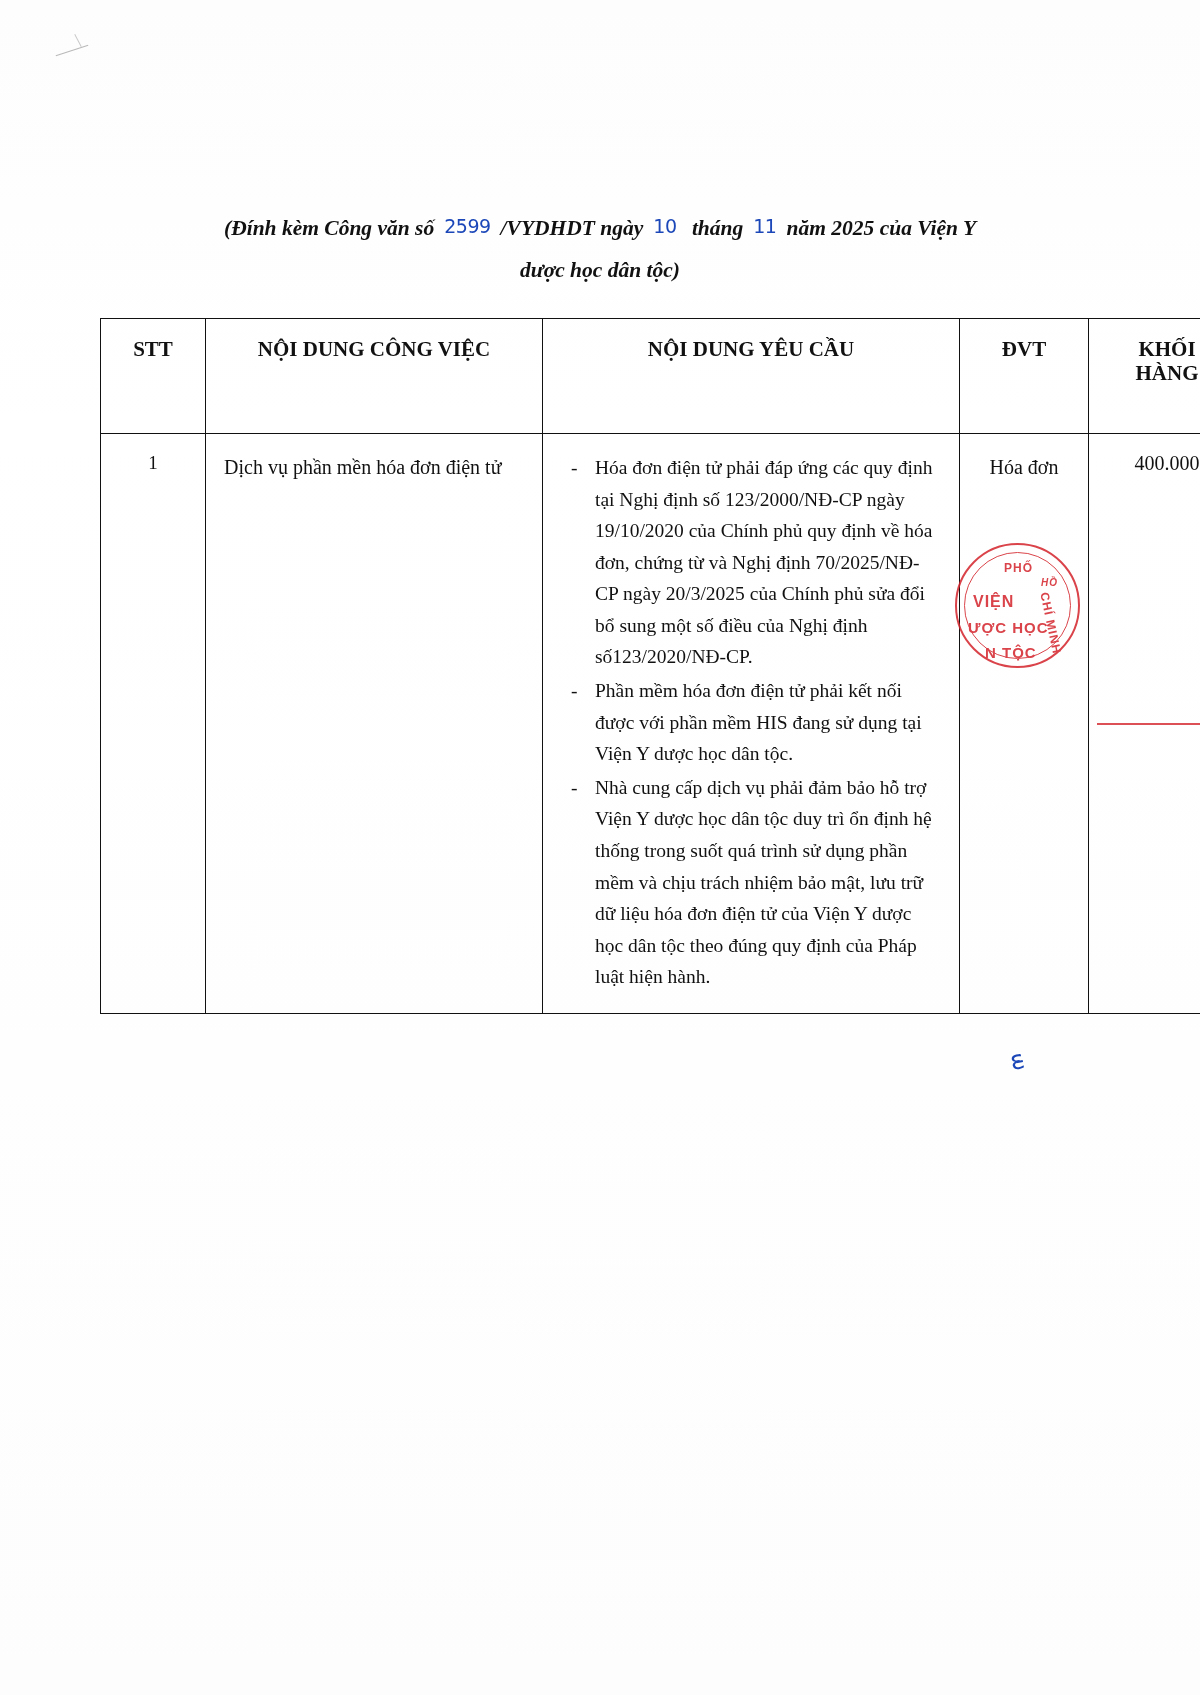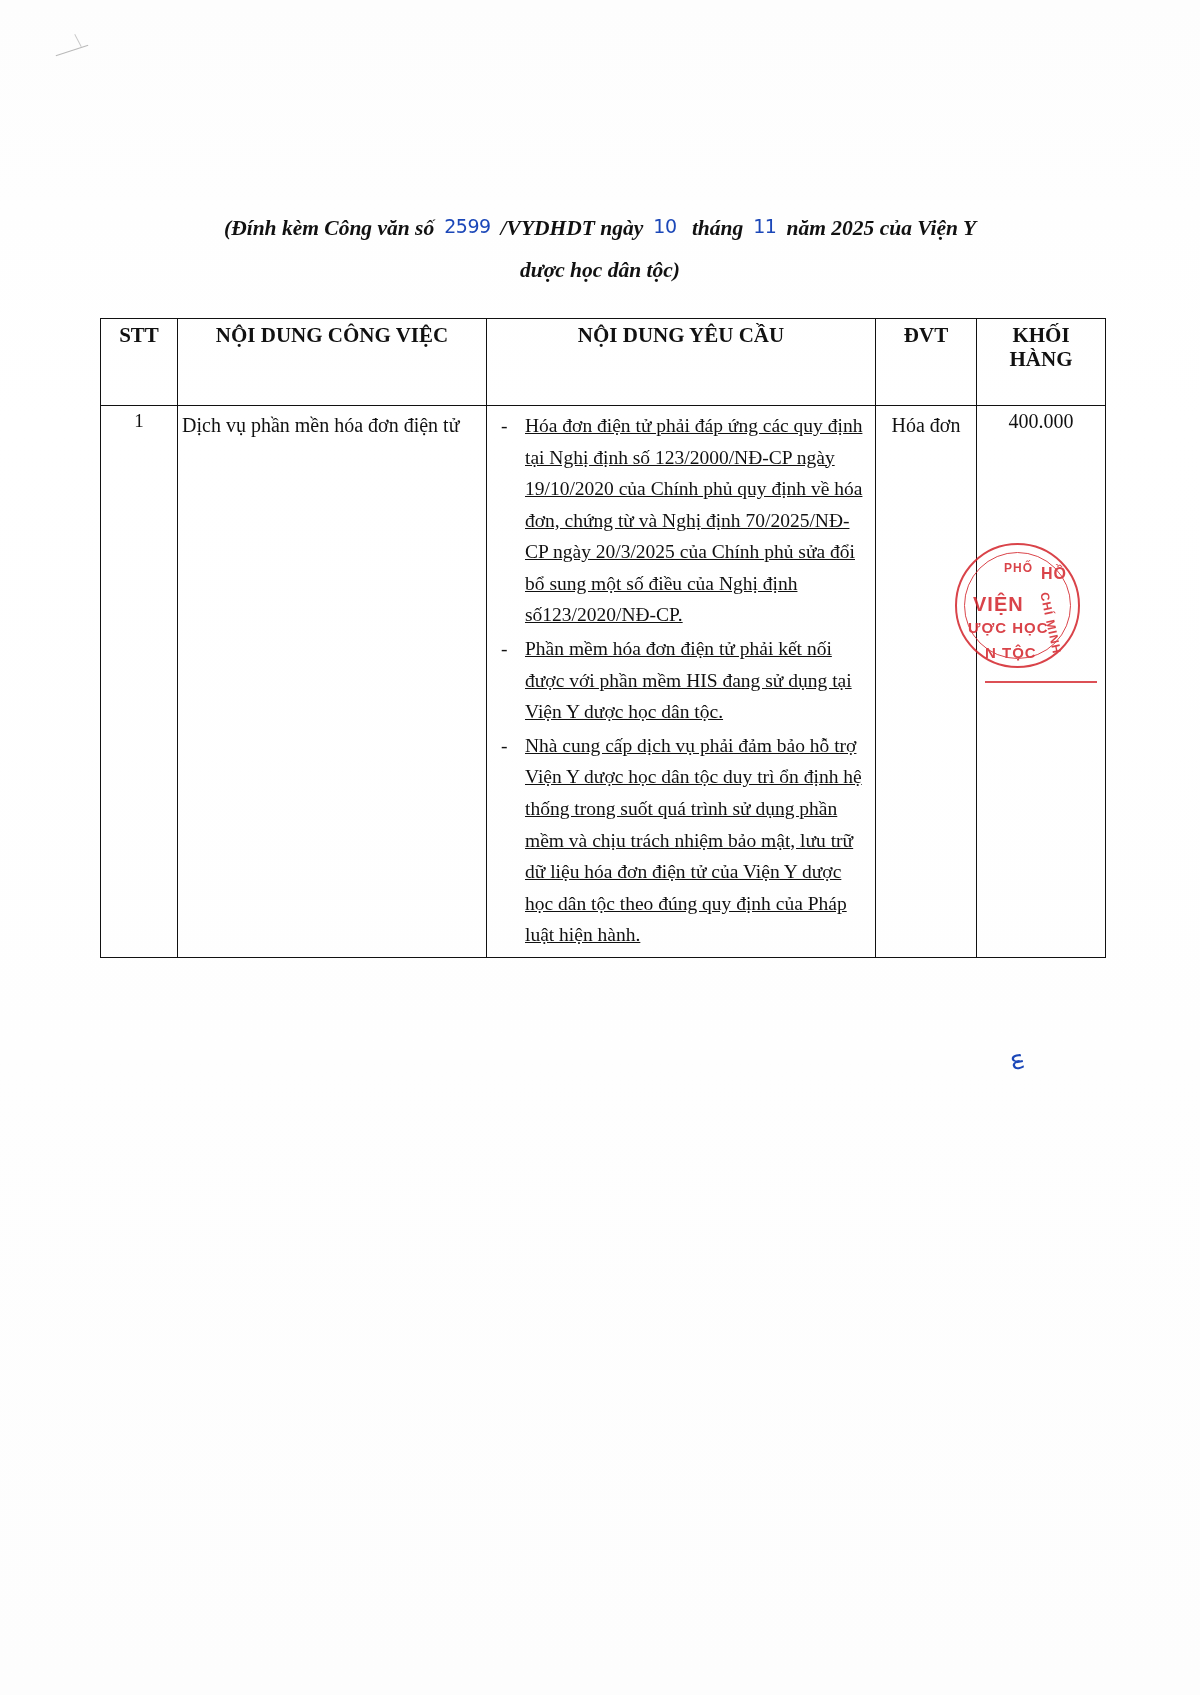--- a/index.html
+++ b/index.html
@@ -89,21 +89,21 @@
     position: absolute;
     left: 100px;
     top: 318px;
     width: 1000px;
     border-collapse: collapse;
     table-layout: fixed;
   }
   table.doc-table td, table.doc-table th {
     border: 1.6px solid #111;
     vertical-align: top;
-    padding: 4px;
+    padding: 18px;
   }
   thead th {
     text-align: center;
     vertical-align: middle;
     font-size: 21px;
     font-weight: bold;
     height: 78px;
     padding: 4px 2px;
   }
   th.h-stt { width: 68px; }
@@ -144,21 +144,20 @@
 
   ul.req-list {
     margin: 0;
     padding: 0;
     list-style: none;
   }
   ul.req-list li {
     position: relative;
     padding-left: 34px;
     margin-bottom: 2px;
-    text-decoration: underline;
   }
   ul.req-list li::before {
     content: "-";
     position: absolute;
     left: 10px;
     top: 0;
   }
 
   
   .seal {
@@ -184,22 +183,22 @@
   }
   .seal .line {
     position: absolute;
     color: #d3232a;
     font-family: "Liberation Sans", sans-serif;
     font-weight: bold;
     letter-spacing: 1px;
     white-space: nowrap;
   }
   .seal .l1 { left: 26px; top: 18px; font-size: 12px; padding-left: 23px; }
-  .seal .l2 { left: 86px; top: 22px; font-size: 16px; }
-  .seal .l3 { left: 18px; top: 50px; font-size: 20px; }
+  .seal .l2 { left: 86px; top: 34px; font-size: 10px; font-style: italic; }
+  .seal .l3 { left: 18px; top: 50px; font-size: 16px; }
   .seal .l4 { left: 13px; top: 76px; font-size: 15px; }
   .seal .l5 { left: 18px; top: 101px; font-size: 15px; margin-left: 12px; }
   .seal .l6 {
     left: 96px; top: 48px; font-size: 12px;
     transform: rotate(78deg); transform-origin: left top;
   }
 
   .sign-mark {
     position: absolute;
     left: 1010px;

